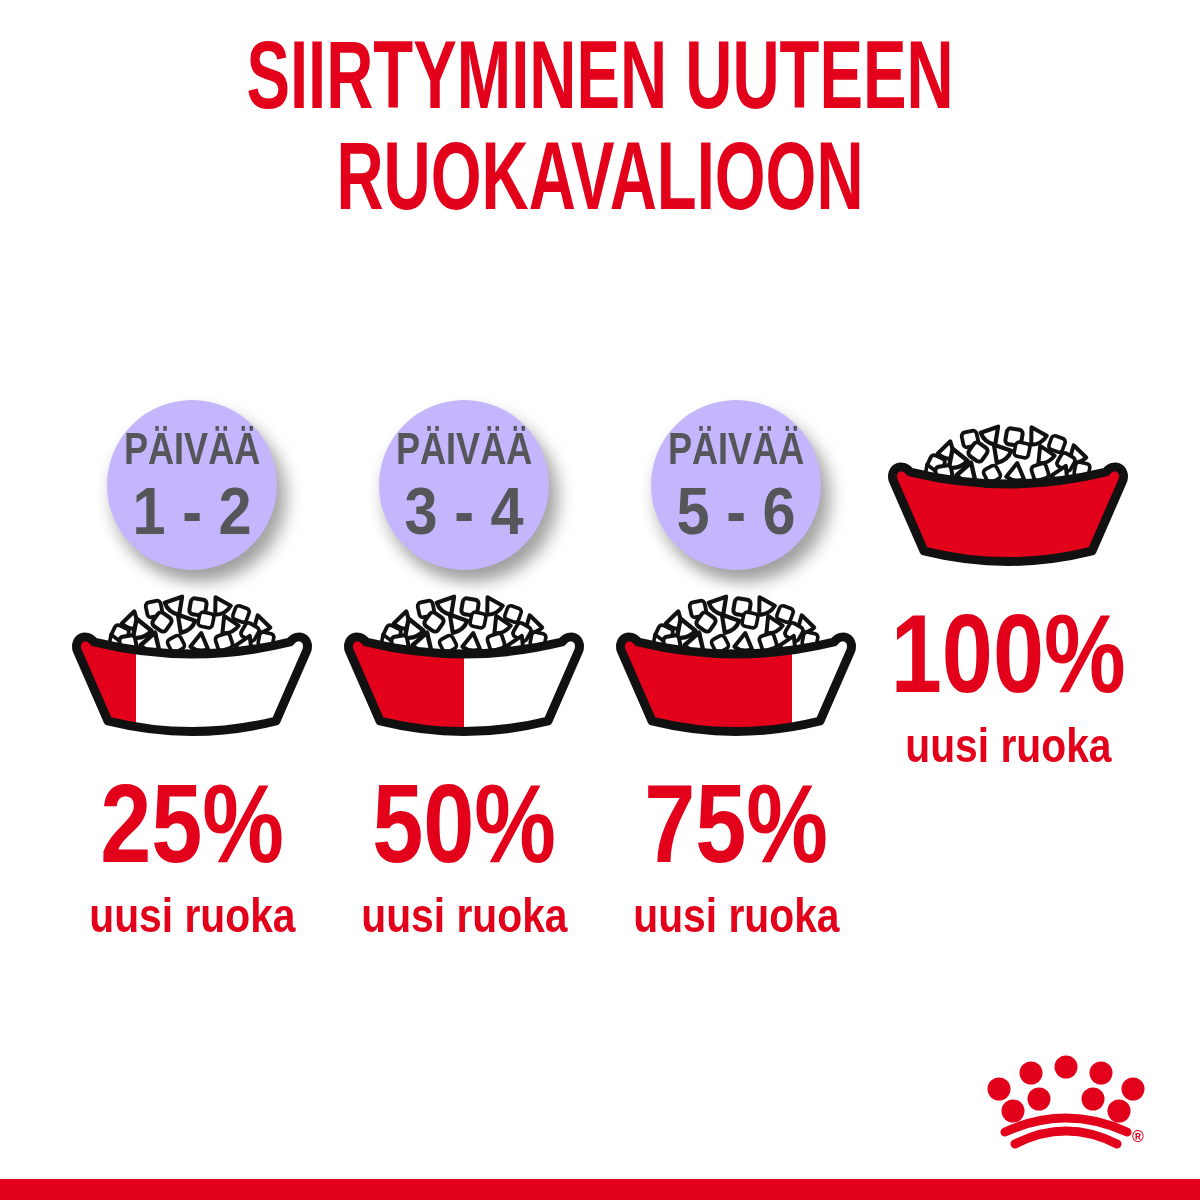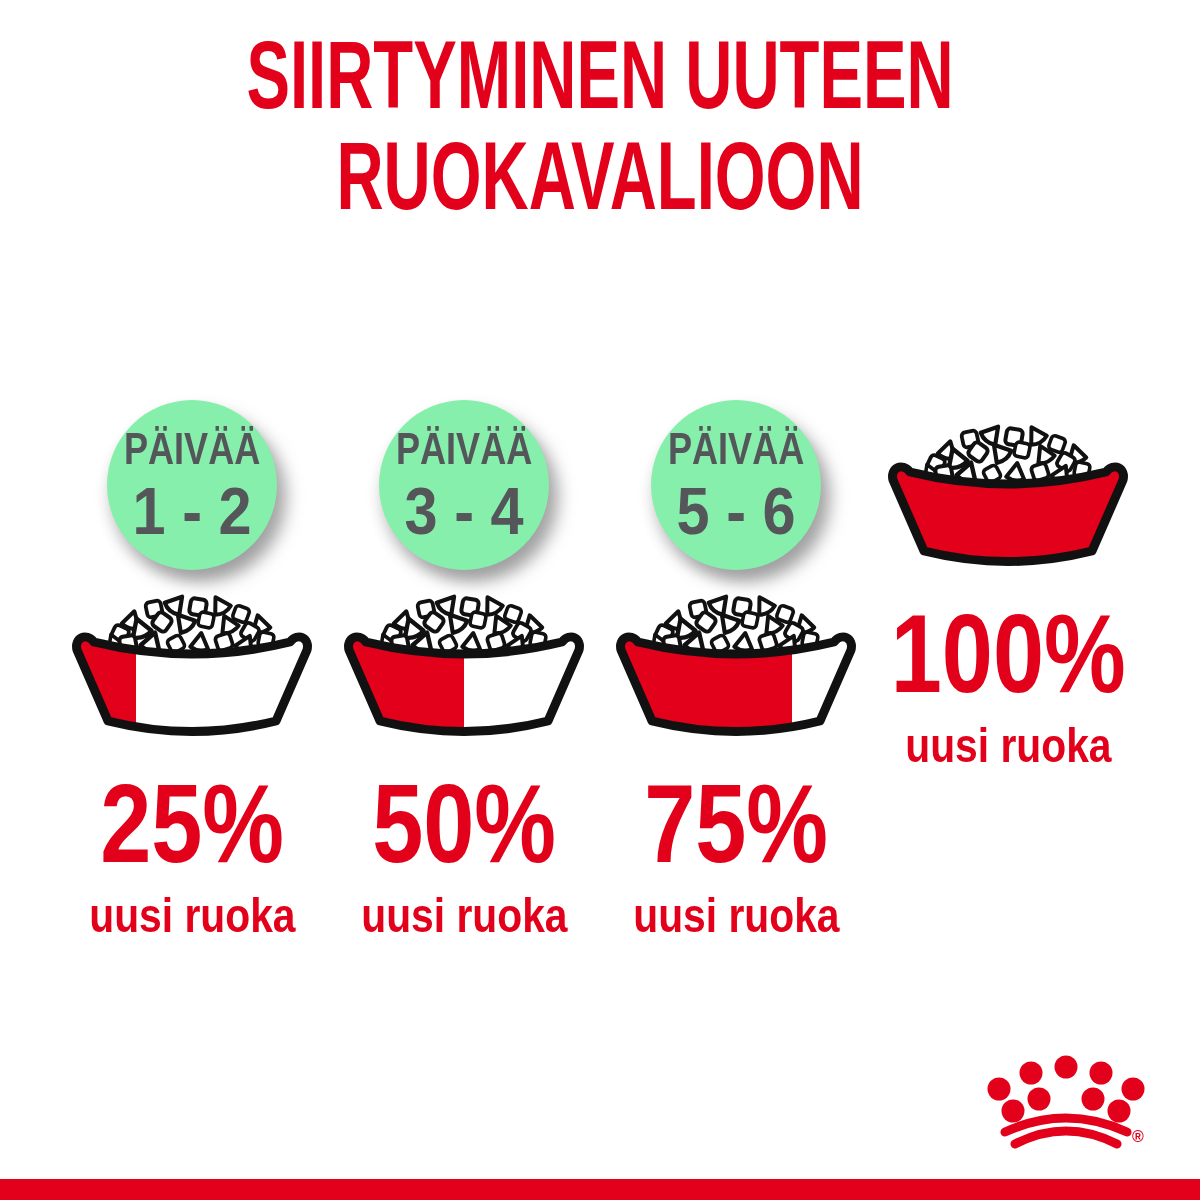--- a/index.html
+++ b/index.html
@@ -23,21 +23,21 @@
 
   
   .columns {
     position:absolute; top:400px; left:56px; right:56px;
     display:flex;
   }
   .column { width:272px; display:flex; flex-direction:column; align-items:center; }
 
   .day-circle {
     width:170px; height:170px; border-radius:50%;
-    background:#86efac;
+    background:#c4b5fd;
     box-shadow:10px 12px 16px rgba(90,90,90,.5), -2px 10px 12px rgba(120,120,120,.18);
     display:flex; flex-direction:column; align-items:center; justify-content:center;
   }
   .day-label {
     font-size:44px; font-weight:bold; color:var(--gray);
     line-height:1.05; transform:scaleX(.82); transform-origin:50% 50%; white-space:nowrap;
   }
   .day-range {
     font-size:66px; font-weight:bold; color:var(--gray);
     line-height:1; margin-top:6px; transform:scaleX(.9); transform-origin:50% 50%; white-space:nowrap;

